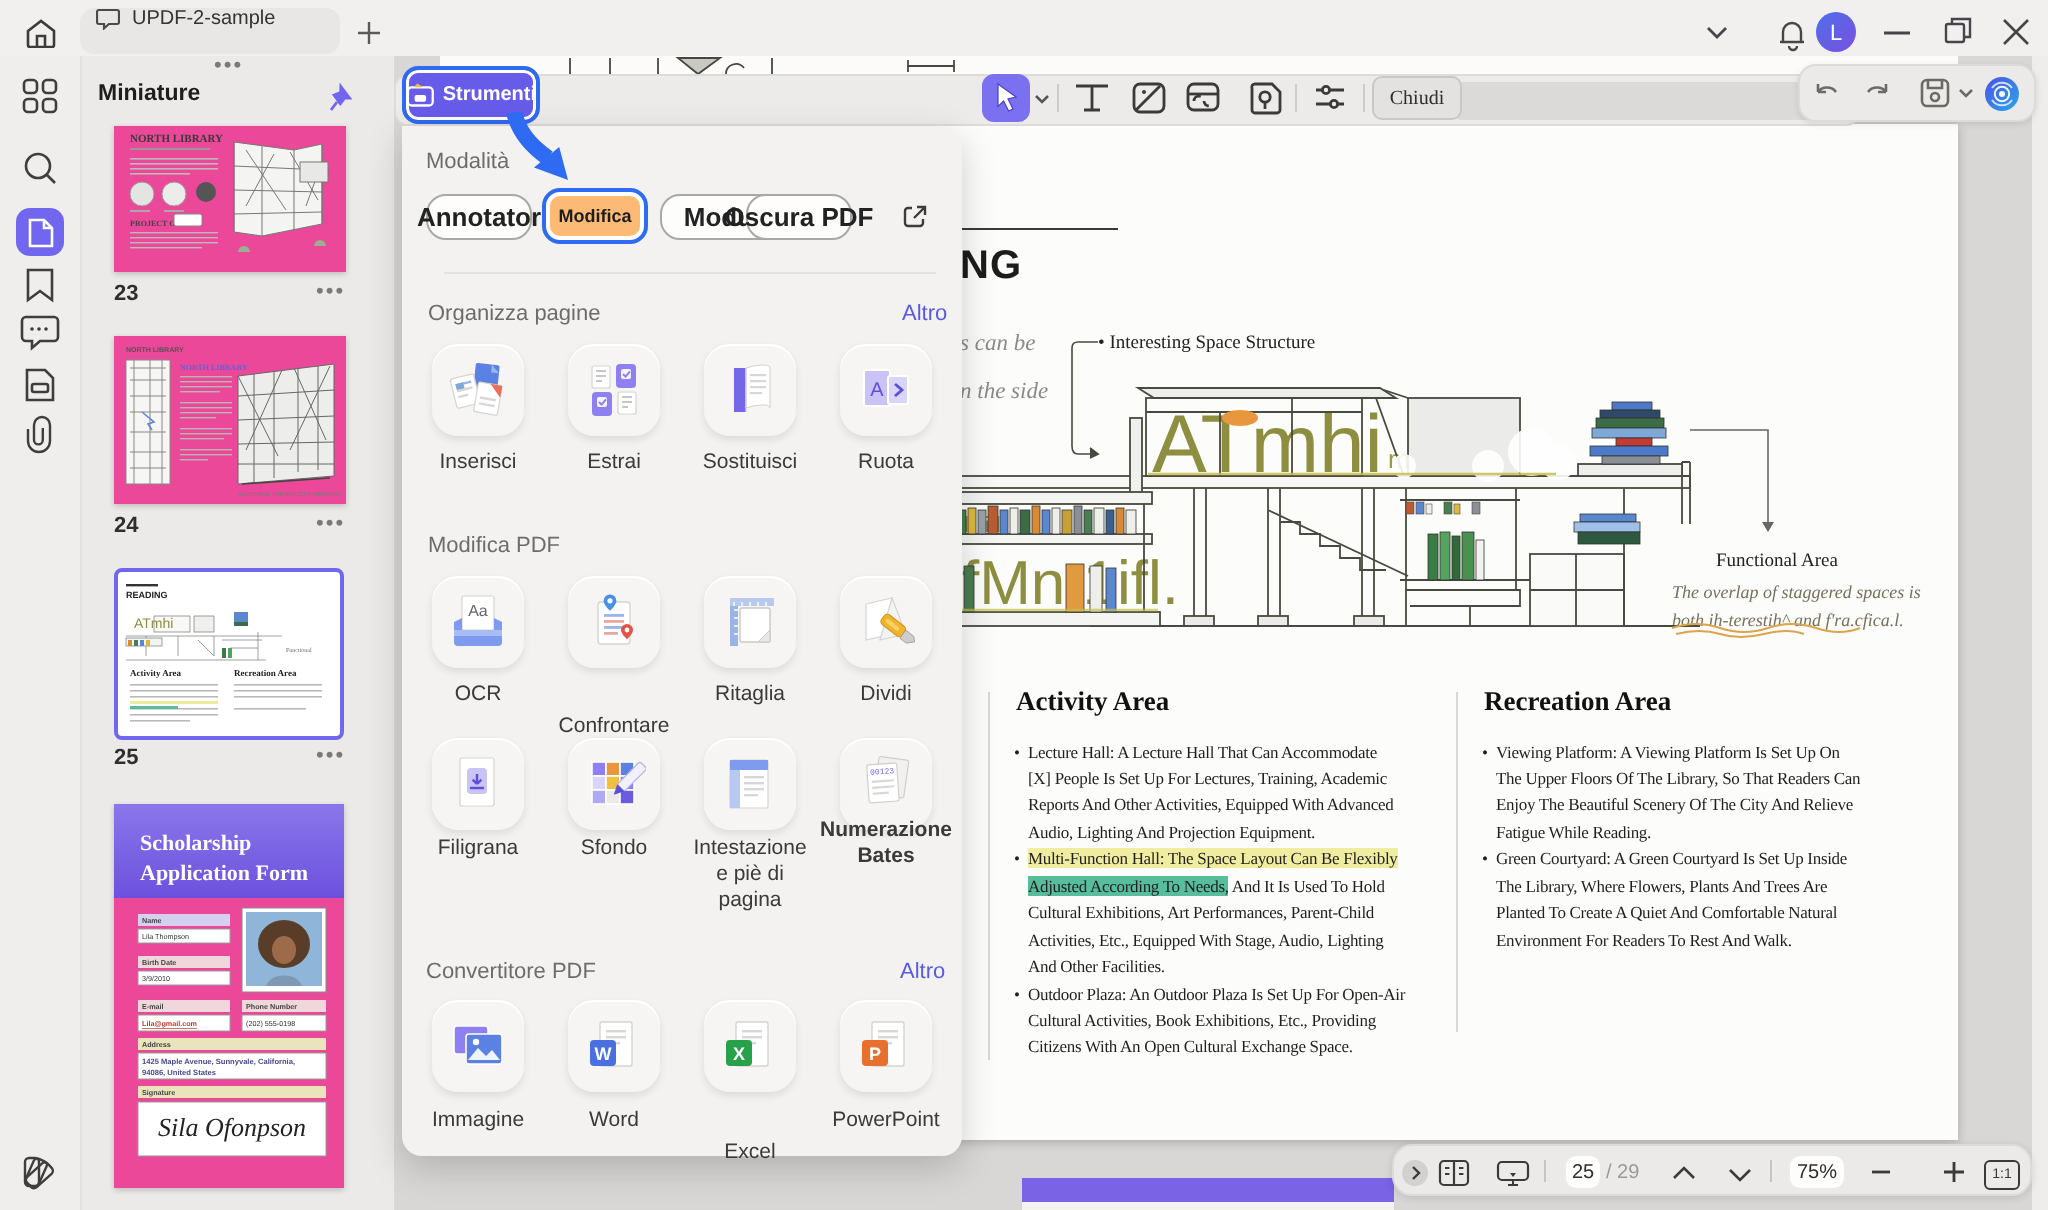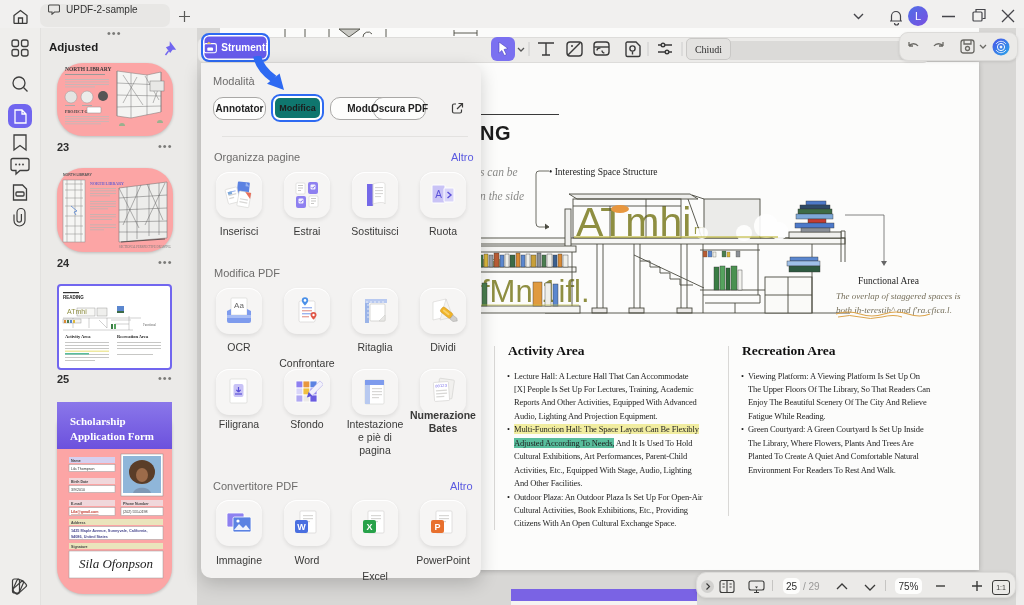--- a/index.html
+++ b/index.html
@@ -12,31 +12,31 @@
 #strip{position:absolute;left:197px;top:37px;width:733px;height:26px;background:#ecebe9;border:1px solid #dddcda;border-radius:7px;box-sizing:border-box;}
 #stripwell{position:absolute;left:727px;top:41px;width:194px;height:19px;background:#dbdad8;border-radius:4px;}
 #rightgroup{position:absolute;left:899px;top:32px;width:119px;height:29px;background:#ebeae8;border:1px solid #dcdbd9;border-radius:9px;box-sizing:border-box;box-shadow:0 1px 3px rgba(0,0,0,.10);}
 #chiudi{position:absolute;left:686px;top:38px;width:43px;height:20px;background:#e3e2e0;border:1px solid #c9c8c6;border-radius:5px;font-size:10px;color:#2e2e2e;display:flex;align-items:center;justify-content:center;font-family:Liberation Serif, serif;}
 #strumenti{position:absolute;left:201px;top:33px;width:69px;height:29px;background:#675bea;border:2px solid #2e6af2;border-radius:8px;box-sizing:border-box;display:flex;align-items:center;justify-content:center;gap:4px;box-shadow:inset 0 0 0 1.5px #fff;}
 #strumenti span{color:#fff;font-size:10px;font-weight:bold;}
 
 #panel{position:absolute;left:201px;top:63px;width:280px;height:515px;background:#f3f2f1;border-radius:0 10px 10px 10px;box-shadow:0 6px 18px rgba(0,0,0,.18);}
 .seclabel{position:absolute;font-size:11px;color:#6d6c6b;}
 .altro{position:absolute;font-size:11px;color:#5a5ae0;}
-.mbtn{position:absolute;height:23px;background:#fdfdfc;border:1px solid #a9a8a6;border-radius:10px;box-sizing:border-box;display:flex;align-items:center;justify-content:center;font-size:10px;font-weight:bold;color:#222;top:34px;white-space:nowrap;}
+.mbtn{position:absolute;height:23px;background:#fdfdfc;border:1px solid #a9a8a6;border-radius:10px;box-sizing:border-box;display:flex;align-items:center;justify-content:center;font-size:13px;font-weight:bold;color:#222;top:34px;white-space:nowrap;}
 .tile{position:absolute;width:46px;height:46px;background:#f6f5f4;border-radius:13px;box-shadow:0 2px 4px rgba(0,0,0,.09),inset 0 1px 0 #fff;display:flex;align-items:center;justify-content:center;}
 .tlabel{position:absolute;width:68px;text-align:center;font-size:10.5px;color:#3a3a39;line-height:13px;}
 
 #tab{position:absolute;left:40px;top:4px;width:130px;height:23px;background:#e8e7e5;border-radius:7px;display:flex;align-items:flex-start;gap:6px;padding-left:8px;box-sizing:border-box;font-size:10px;color:#333;}
 
 #sidebar{position:absolute;left:0;top:28px;width:40px;height:577px;background:#efeeec;}
 #thumbs{position:absolute;left:40px;top:28px;width:157px;height:577px;background:#ebeae8;border-left:1px solid #e2e1df;box-sizing:border-box;}
 .pagenum{position:absolute;font-size:11px;font-weight:bold;color:#2e2e2e;}
 .dots{position:absolute;color:#7a7a78;font-size:11px;letter-spacing:1px;}
-.thumb{position:absolute;background:#fca5a5;box-shadow:0 1px 3px rgba(0,0,0,.20);border-radius:26px;}
+.thumb{position:absolute;background:#ec4899;box-shadow:0 1px 3px rgba(0,0,0,.20);}
 
 #bottombar{position:absolute;left:696px;top:572px;width:320px;height:26px;background:#ebeae8;border:1px solid #dcdbd9;border-radius:10px;box-sizing:border-box;box-shadow:0 1px 4px rgba(0,0,0,.12);}
 .box{background:#fdfdfc;border-radius:5px;display:flex;align-items:center;justify-content:center;font-size:10px;color:#2e2e2e;}
 
 .bl{position:absolute;font-family:"Liberation Serif",serif;font-size:8.5px;letter-spacing:-0.15px;line-height:13.45px;color:#1f1f1f;width:220px;}
 .bl .b{position:absolute;left:-7px;}
 h3.colh{position:absolute;font-family:"Liberation Serif",serif;font-size:13.5px;font-weight:bold;color:#111;margin:0;}
 </style></head>
 <body>
 <div id="viewer"></div>
@@ -278,21 +278,21 @@
 <path d="M14 186.5v6a5.5 5.5 0 0 0 11 0v-8a4 4 0 0 0 -8 0v7.5a2.2 2.2 0 0 0 4.4 0v-6" stroke-width="1.2"></path>
 </g>
 <g stroke="#3e3e3d" stroke-width="1.2" fill="none">
 <rect x="12.5" y="551" width="7" height="14" rx="2"></rect>
 <rect x="12.5" y="551" width="7" height="14" rx="2" transform="rotate(24 16 563)"></rect>
 <rect x="12.5" y="551" width="7" height="14" rx="2" transform="rotate(48 16 563)"></rect>
 </g>
 </svg>
 <div id="thumbs"></div>
 <div class="dots" style="left:107px;top:27px;">•••</div>
-<div class="a" style="left:49px;top:41px;font-size:11.5px;font-weight:bold;color:#1e1e1e;">Adjusted</div>
+<div class="a" style="left:49px;top:41px;font-size:11.5px;font-weight:bold;color:#1e1e1e;">Miniature</div>
 <svg class="a" style="left:164px;top:40px;" width="14" height="16" viewBox="0 0 14 16">
 <path d="M5 1.5l7.5 7.5l-3.5 0.5l-2 3.5l-5 -5l3.5 -2z" fill="#7166ef" transform="rotate(8 7 7)"></path>
 <path d="M4.5 11l-3 4" stroke="#7166ef" stroke-width="1.4"></path>
   </svg>
 <div class="thumb" style="left:57px;top:63px;width:116px;height:73px;">
 <svg width="116" height="73" viewBox="0 0 116 73">
 <text x="8" y="8" font-size="5.5" font-weight="bold" fill="#3a3a3a" font-family="Liberation Serif">NORTH LIBRARY</text>
 <rect x="8" y="11" width="40" height="1" fill="#999"></rect>
 <g fill="#bbb">
         <rect x="8" y="16" width="44" height="0.8"></rect>
@@ -446,21 +446,21 @@
 <text x="14" y="135.5" font-size="3.8" font-weight="bold" fill="#4a4a8f">94086, United States</text>
 <rect x="12" y="141" width="94" height="6" fill="#eae4bc"></rect>
       <text x="14" y="145.5" font-size="3.6" font-weight="bold" fill="#444">Signature</text>
 <rect x="12" y="149" width="94" height="27" fill="#fff" stroke="#999" stroke-width="0.5"></rect>
 <text x="22" y="166" font-size="13" font-style="italic" fill="#222" font-family="Liberation Serif">Sila Ofonpson</text>
 </svg></div>
 <div id="panel">
 <div class="seclabel" style="left:12px;top:12px;">Modalità</div>
 <div class="mbtn" style="left:12px;width:53px;">Annotator</div>
 <div class="a" style="left:70px;top:31px;width:53px;height:28px;border:2px solid #2e6af2;border-radius:9px;background:#fff;box-sizing:border-box;">
-<div style="position:absolute;left:2px;top:2px;right:2px;bottom:2px;background:#0f766e;border-radius:5px;display:flex;align-items:center;justify-content:center;font-size:9px;font-weight:bold;color:#1d1d1d;">Modifica</div>
+<div style="position:absolute;left:2px;top:2px;right:2px;bottom:2px;background:#fdba74;border-radius:5px;display:flex;align-items:center;justify-content:center;font-size:9px;font-weight:bold;color:#1d1d1d;">Modifica</div>
     </div>
 <div class="mbtn" style="left:129px;width:70px;">Modulo</div>
 <div class="mbtn" style="left:172px;width:53px;">Oscura PDF</div>
 <svg class="a" style="left:250px;top:39px;" width="13" height="13" viewBox="0 0 13 13">
       <path d="M5 2h-2a1.5 1.5 0 0 0 -1.5 1.5v6a1.5 1.5 0 0 0 1.5 1.5h6a1.5 1.5 0 0 0 1.5 -1.5v-2M7.5 1.5h4v4M11 2l-5 5" stroke="#3c3c3b" stroke-width="1.2" fill="none"></path>
     </svg>
 <div class="a" style="left:21px;top:73px;width:246px;height:1px;background:#e3e2e0;"></div>
 <div class="seclabel" style="left:13px;top:88px;">Organizza pagine</div>
 <div class="altro" style="left:250px;top:88px;">Altro</div>
 <div class="tile" style="left:15px;top:109px;">

